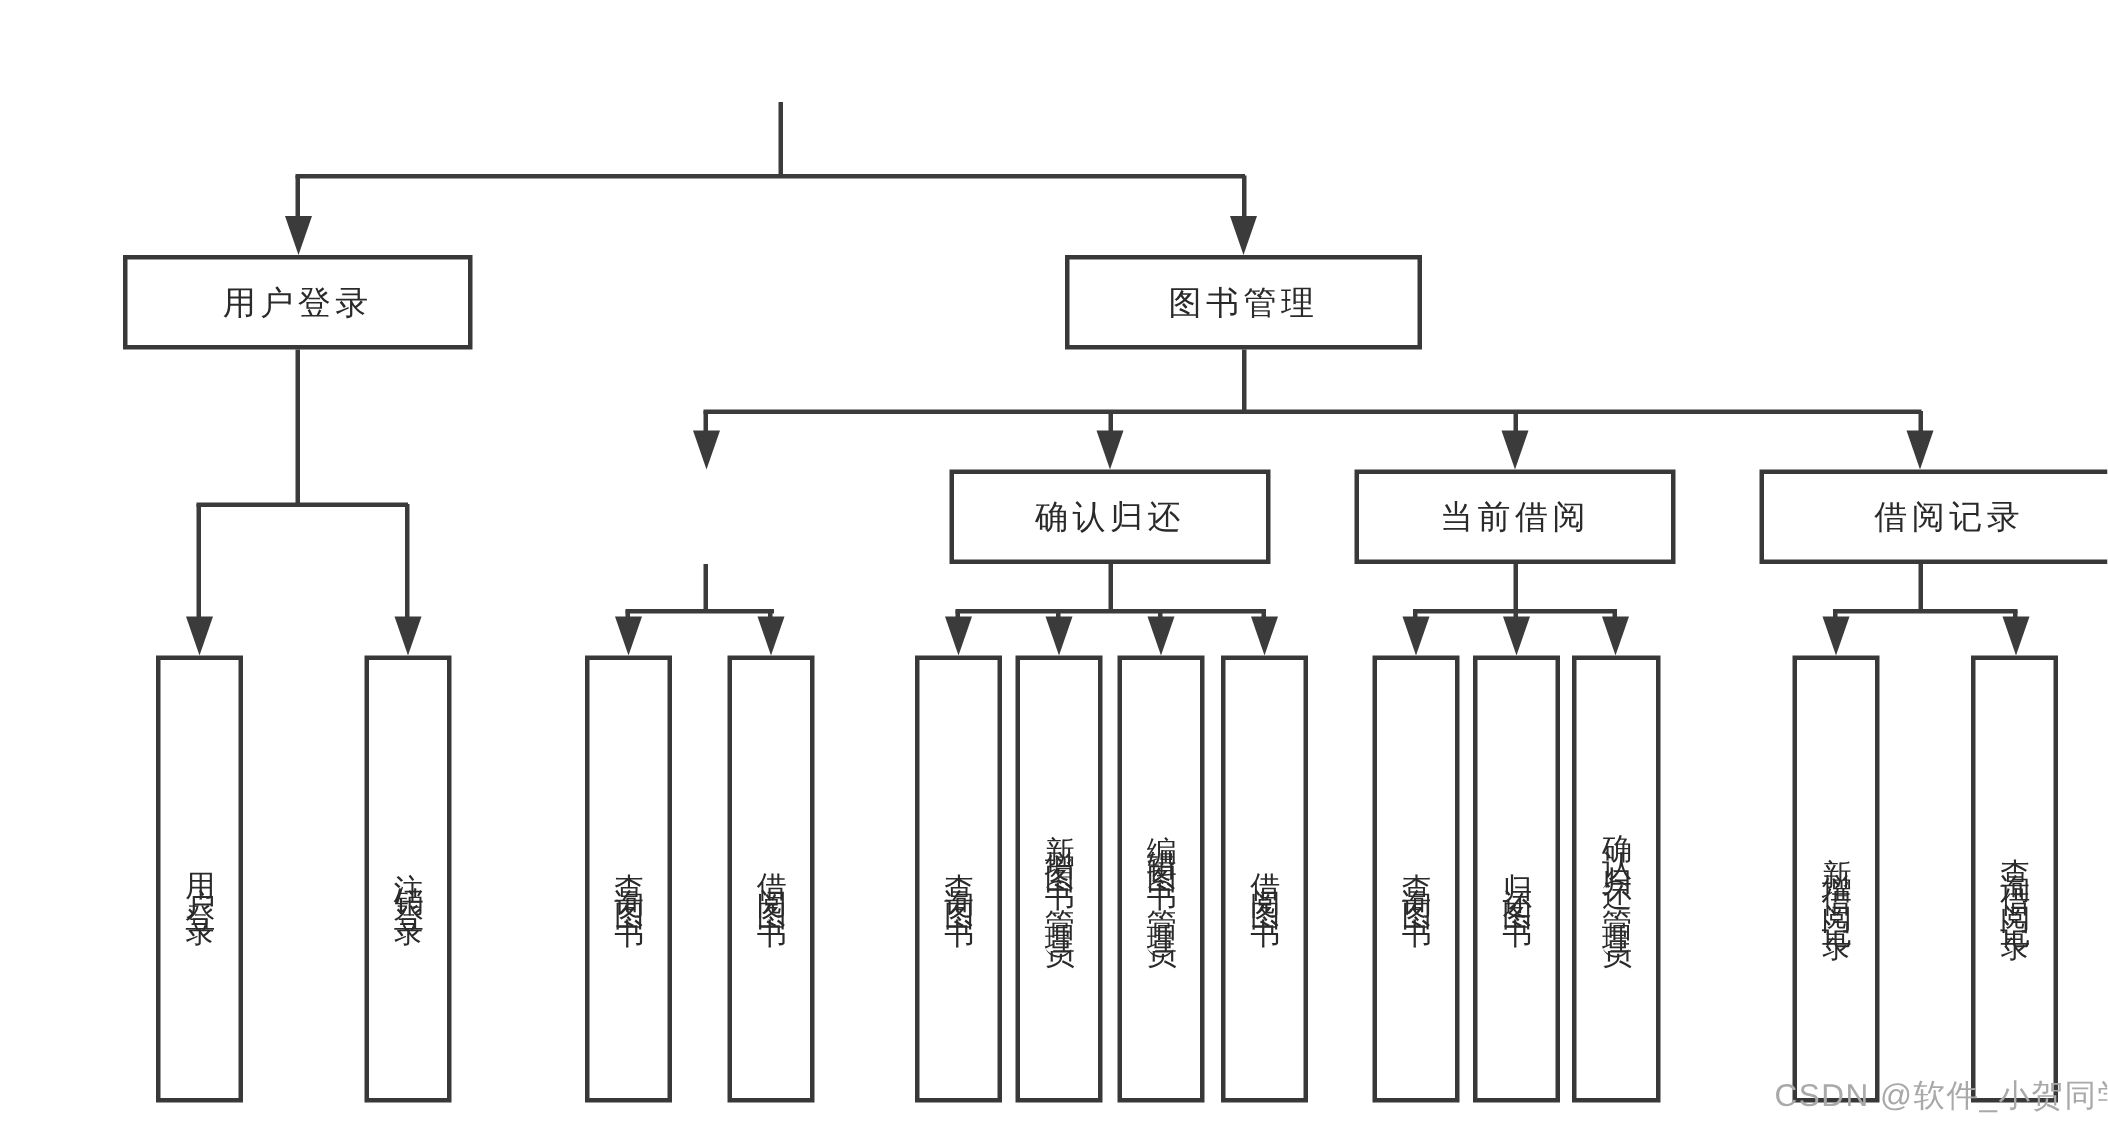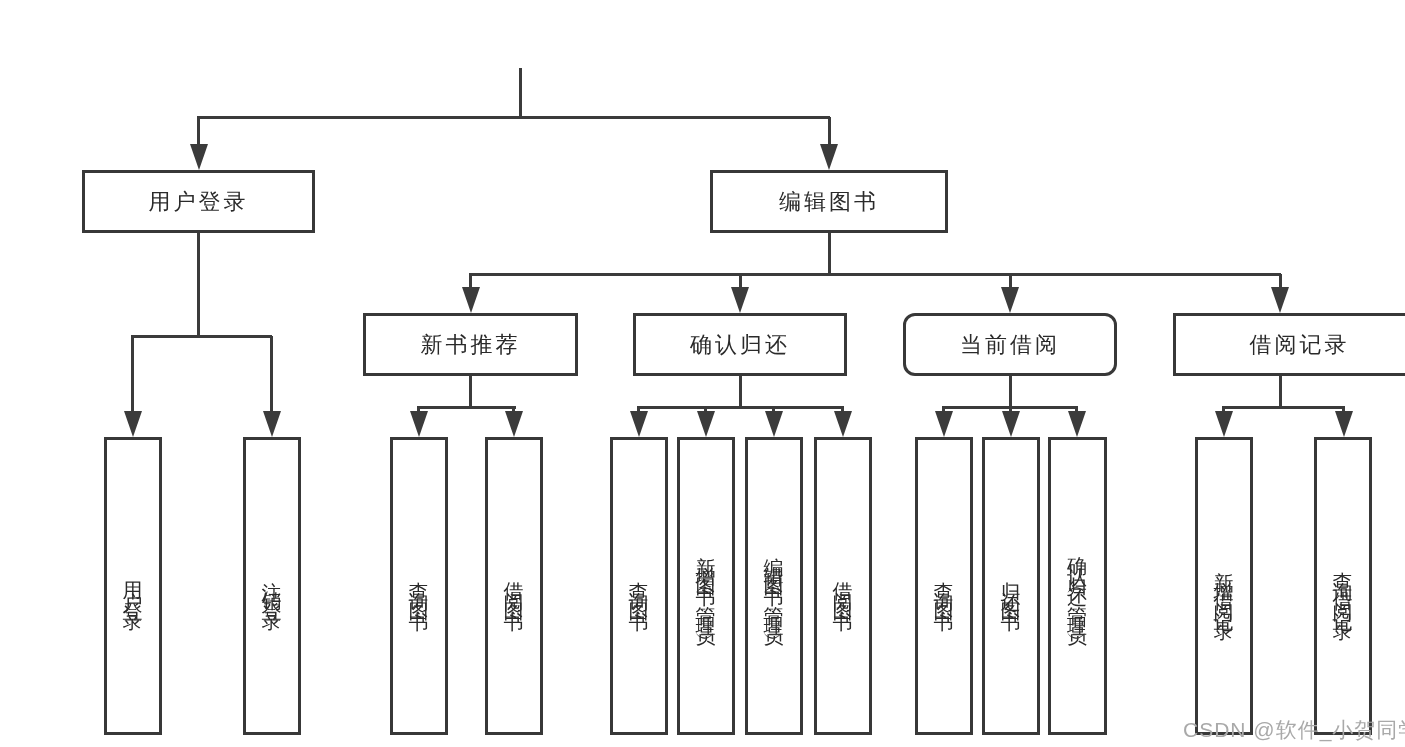--- a/index.html
+++ b/index.html
@@ -67,48 +67,45 @@
   <div class="hline" style="left:197px; top:115.5px; width:633px;"></div>
   <div class="vline" style="left:197px; top:117px; height:32px;"></div>
   <div class="arrow" style="left:189.5px; top:144px;"></div>
   <div class="vline" style="left:827.5px; top:117px; height:32px;"></div>
   <div class="arrow" style="left:820px; top:144px;"></div>
 
   <div class="box hbox" style="left:82px; top:170px; width:233px; height:63px;">
     <span>用户登录</span>
   </div>
   <div class="box hbox" style="left:710px; top:170px; width:238px; height:63px;">
-    <span>编辑图书</span>
+    <span>图书管理</span>
   </div>
 
   <div class="vline" style="left:197px; top:233px; height:103px;"></div>
   <div class="hline" style="left:131px; top:334.5px; width:141px;"></div>
   <div class="vline" style="left:131px; top:336px; height:80px;"></div>
   <div class="arrow" style="left:123.5px; top:411px;"></div>
   <div class="vline" style="left:270px; top:336px; height:80px;"></div>
   <div class="arrow" style="left:262.5px; top:411px;"></div>
 
   <div class="vline" style="left:827.5px; top:233px; height:41px;"></div>
   <div class="hline" style="left:469px; top:272.5px; width:812px;"></div>
   <div class="vline" style="left:469px; top:274px; height:18px;"></div>
   <div class="arrow" style="left:461.5px; top:287px;"></div>
   <div class="vline" style="left:738.5px; top:274px; height:18px;"></div>
   <div class="arrow" style="left:731px; top:287px;"></div>
   <div class="vline" style="left:1008.5px; top:274px; height:18px;"></div>
   <div class="arrow" style="left:1001px; top:287px;"></div>
   <div class="vline" style="left:1278.5px; top:274px; height:18px;"></div>
   <div class="arrow" style="left:1271px; top:287px;"></div>
 
-  <div class="box hbox" style="left:363px; top:313px; width:215px; height:63px;">
-    <span>新书推荐</span>
-  </div>
   <div class="box hbox" style="left:633px; top:313px; width:214px; height:63px;">
     <span>确认归还</span>
   </div>
-  <div class="box hbox" style="left:903px; top:313px; width:214px; height:63px;border-radius:12px;">
+  <div class="box hbox" style="left:903px; top:313px; width:214px; height:63px;">
     <span>当前借阅</span>
   </div>
   <div class="box hbox" style="left:1173px; top:313px; width:253px; height:63px;">
     <span>借阅记录</span>
   </div>
 
   <div class="vline" style="left:469px; top:376px; height:31px;"></div>
   <div class="hline" style="left:417px; top:405.5px; width:99px;"></div>
   <div class="vline" style="left:417px; top:407px; height:9px;"></div>
   <div class="arrow" style="left:409.5px; top:411px;"></div>

